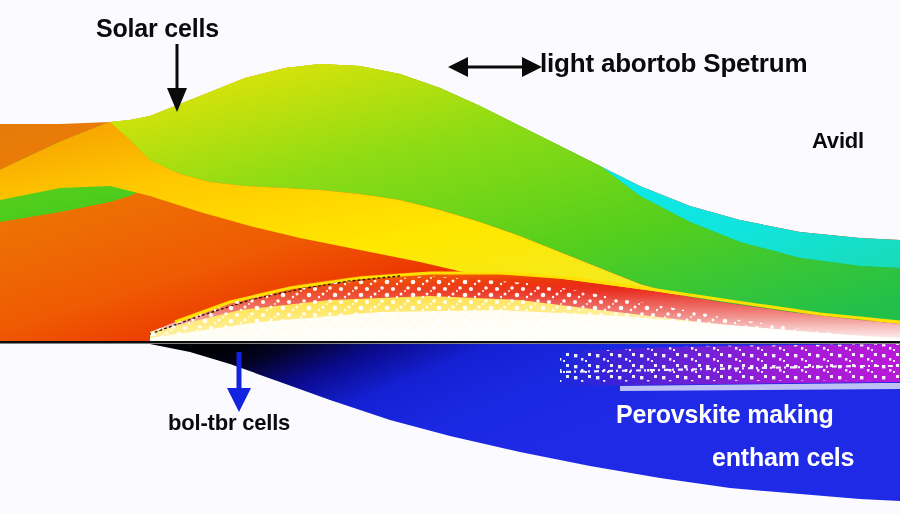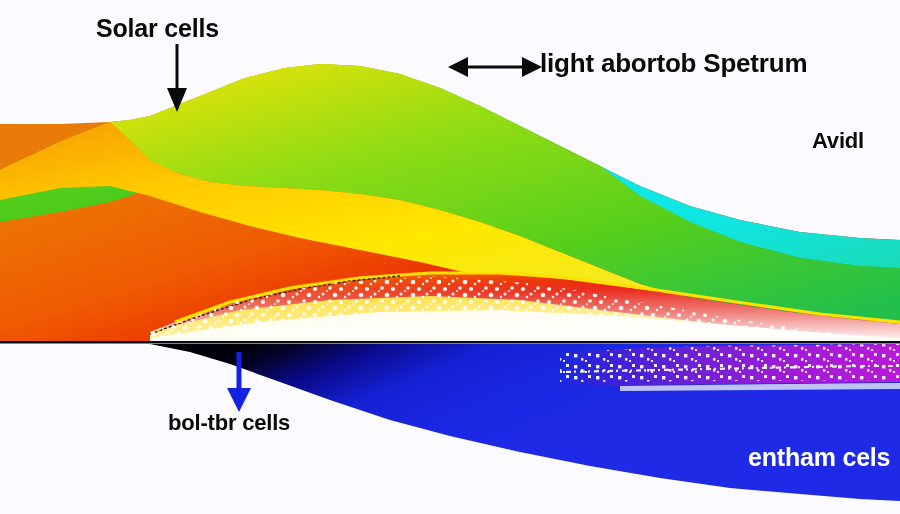--- a/index.html
+++ b/index.html
@@ -31,21 +31,21 @@
   .lbl-dark { color:#0a0a0a; }
   .lbl-light { color:#ffffff; }
 
   #label-solar-cells { left:96px;  top:14px;  font-size:25px; }
   #label-light-spectrum { left:540px; top:48px; font-size:26px;text-align:right; }
   #label-quantum-dot  { left:540px; top:86px; font-size:21px; }
   #label-avidl        { left:812px; top:128px; font-size:22px; }
   #label-makine-cell  { left:762px; top:158px; font-size:22px; }
   #label-perovskite   { left:414px; top:374px; font-size:26px; }
   #label-perovskite-making { left:616px; top:400px; font-size:25px; }
-  #label-entham-cels  { left:712px; top:443px; font-size:25px;margin-left:36px; }
+  #label-entham-cels  { left:712px; top:443px; font-size:25px; }
   #label-bol-tbr      { left:168px; top:410px; font-size:22px; }
 
   .arrow-svg { position:absolute; }
   #arrow-solar-cells { left:160px; top:44px; }
   #arrow-light-spectrum { left:448px; top:52px; }
   #arrow-bol-tbr { left:222px; top:352px; }
 </style>
 </head>
 <body>
 
@@ -247,18 +247,19 @@
 
   <div class="lbl lbl-dark" id="label-solar-cells">Solar cells</div>
 
   <div class="lbl lbl-dark" id="label-light-spectrum">light  abortob Spetrum</div>
 
 
   <div class="lbl lbl-dark" id="label-avidl">Avidl</div>
 
 
 
+  <div class="lbl lbl-light" id="label-perovskite-making">Perovskite making</div>
 
   <div class="lbl lbl-light" id="label-entham-cels">entham cels</div>
 
   <div class="lbl lbl-dark" id="label-bol-tbr">bol-tbr cells</div>
 
 </div>
 
 </body></html>

